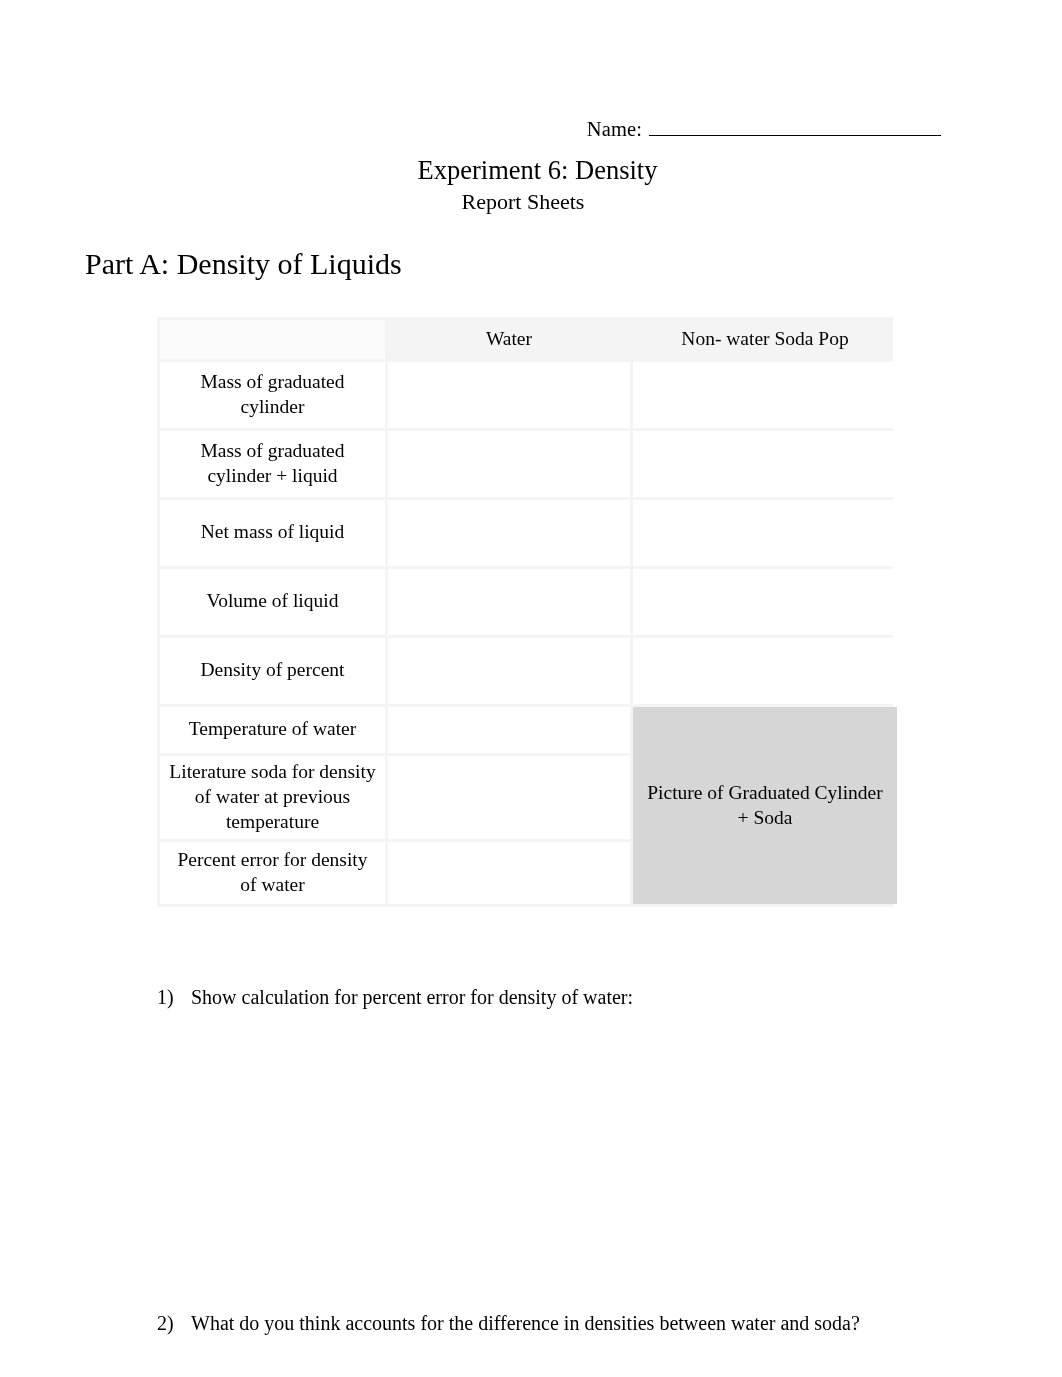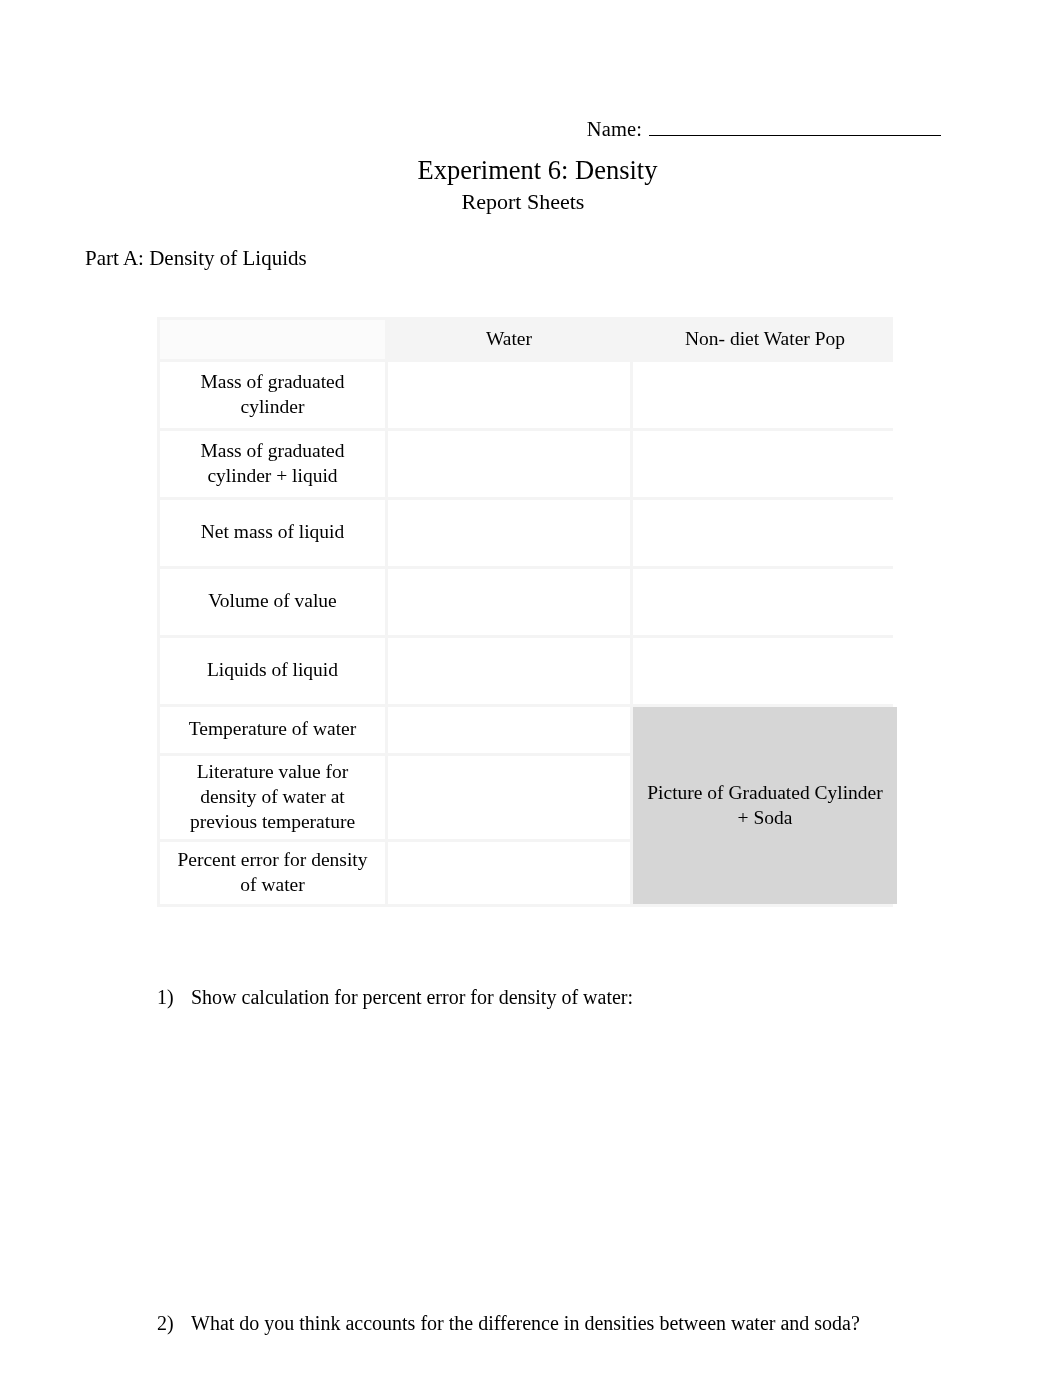--- a/index.html
+++ b/index.html
@@ -59,21 +59,21 @@
     font-size: 22px;
     line-height: 1.15;
     padding-right: 16px;
     box-sizing: border-box;
   }
 
   .part-title {
     position: absolute;
     left: 85px;
     top: 246px;
-    font-size: 21px;
+    font-size: 30px;
     line-height: 1.2;
   }
 
   
   .table-wrap {
     position: absolute;
     left: 157px;
     top: 317px;
     width: 736px;
     background: #f4f4f4;
@@ -167,21 +167,21 @@
   <table class="report">
     <colgroup>
       <col class="c1">
         <col class="c2">
         <col class="c3">
     </colgroup>
     <tbody>
       <tr class="r-h">
         <td class="head blank-head"></td>
         <td class="head">Water</td>
-        <td class="head">Non- diet Water Pop</td>
+        <td class="head">Non- water Soda Pop</td>
       </tr>
 
       <tr class="r-1">
         <td class="label">Mass of graduated cylinder</td>
         <td class="entry"></td>
         <td class="entry"></td>
       </tr>
 
       <tr class="r-2">
         <td class="label">Mass of graduated cylinder + liquid</td>
@@ -189,39 +189,39 @@
         <td class="entry"></td>
       </tr>
 
       <tr class="r-3">
         <td class="label">Net mass of liquid</td>
         <td class="entry"></td>
         <td class="entry"></td>
       </tr>
 
       <tr class="r-4">
-        <td class="label">Volume of value</td>
+        <td class="label">Volume of liquid</td>
         <td class="entry"></td>
         <td class="entry"></td>
       </tr>
 
       <tr class="r-5">
-        <td class="label">Liquids of liquid</td>
+        <td class="label">Density of percent</td>
         <td class="entry"></td>
         <td class="entry"></td>
       </tr>
 
       <tr class="r-6">
         <td class="label">Temperature of water</td>
         <td class="entry"></td>
         <td class="picture" rowspan="3">Picture of Graduated Cylinder + Soda</td>
       </tr>
 
       <tr class="r-7">
-        <td class="label">Literature value for density of water at previous temperature</td>
+        <td class="label">Literature soda for density of water at previous temperature</td>
         <td class="entry"></td>
       </tr>
 
       <tr class="r-8">
         <td class="label">Percent error for density of water</td>
         <td class="entry"></td>
       </tr>
     </tbody>
   </table>
 </div>

